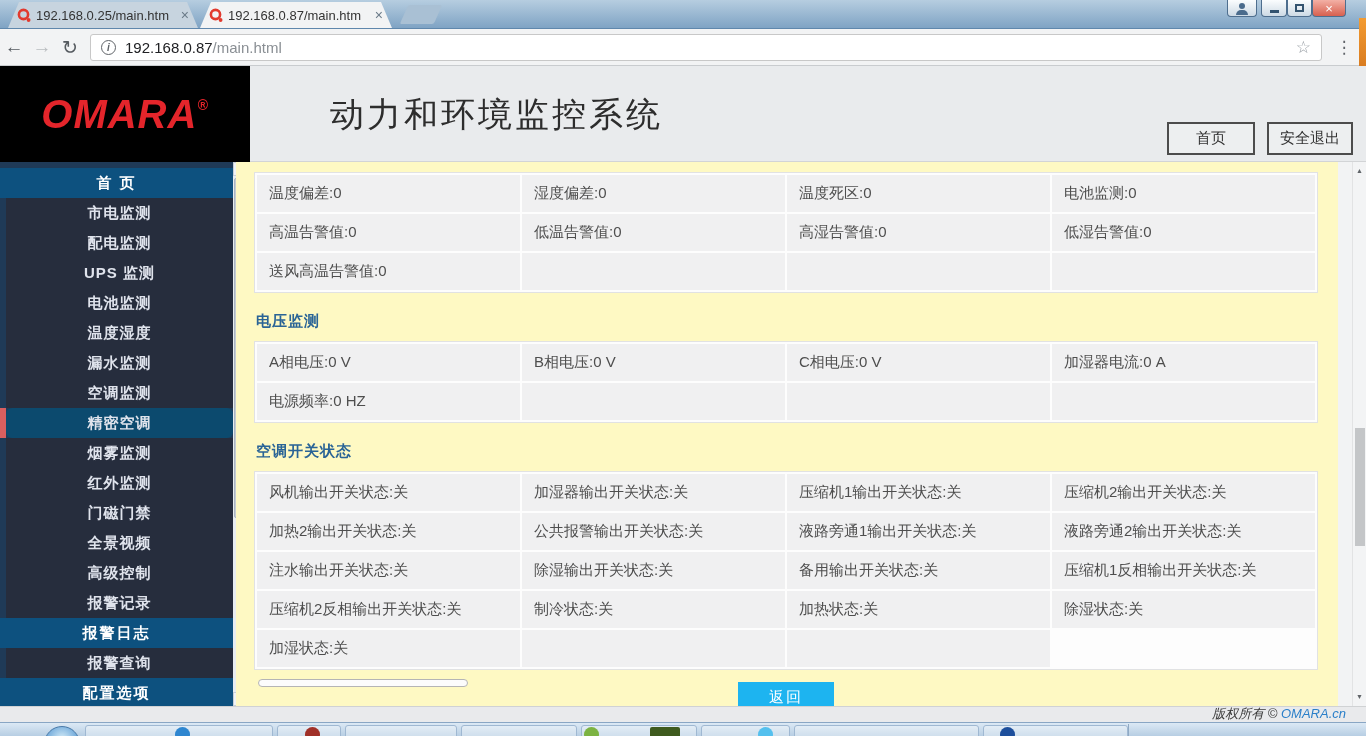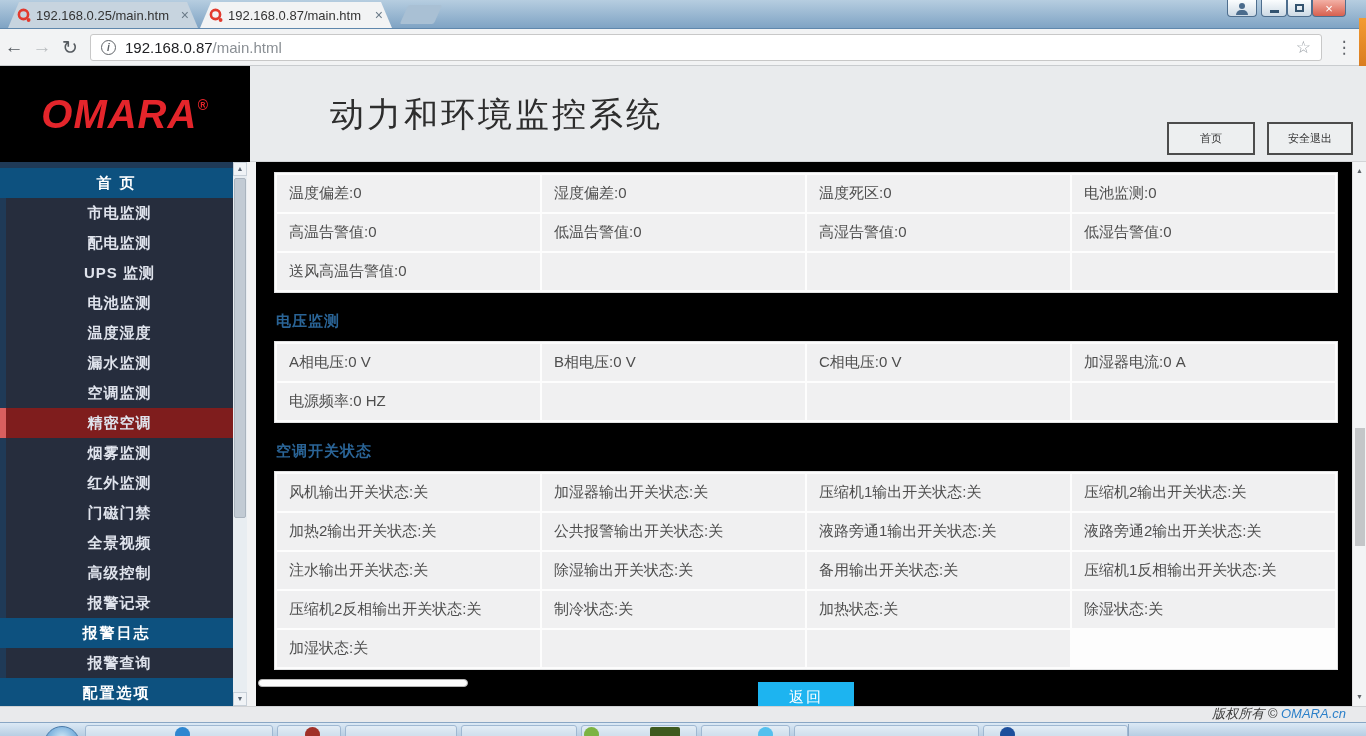--- a/index.html
+++ b/index.html
@@ -51,42 +51,42 @@
 
   
   .app-header { position:absolute; left:0; top:66px; width:1366px; height:96px;
     background:#e9ebed; border-bottom:1px solid #d2d4d6; }
   .logo-block { position:absolute; left:0; top:0; width:250px; height:96px; background:#000000;
     display:flex; align-items:center; justify-content:center; }
   .logo-text { color:#e4252b; font-style:italic; font-weight:bold; font-size:40px; letter-spacing:1px; }
   .logo-reg { color:#e4252b; font-size:14px; vertical-align:18px; font-style:italic; }
   .app-title { position:absolute; left:330px; top:26px; font-size:34px; color:#2d2d2d; letter-spacing:3px; }
   .hdr-btn { position:absolute; top:56px; height:33px; border:2px solid #4c4c4c; background:#edeff0;
-    font-size:11px; color:#333; cursor:pointer; font-family:inherit; }
+    font-size:15px; color:#333; cursor:pointer; font-family:inherit; }
   .btn-home { left:1167px; width:88px; } .btn-logout { left:1267px; width:86px; }
 
   
   .sidebar { position:absolute; left:0; top:162px; width:233px; height:544px;
     background:#1f3a57; padding-top:6px; overflow:hidden; }
   .sb-item { height:30px; line-height:30px; text-align:center; font-size:15px; font-weight:bold;
     color:#dfe3ec; background:#262d3d; margin-left:6px; position:relative; letter-spacing:1px; cursor:pointer; }
   .sb-header { margin-left:0; background:#0d517f; color:#fff; letter-spacing:2px; }
-  .sb-selected { background:#7f1d1d; }
+  .sb-selected { background:#0c4a6e;border-radius:6px; }
   .sb-selected::before { content:''; position:absolute; left:-6px; top:0; width:6px; height:30px; background:#d95f5f; }
   .sb-scroll { position:absolute; left:233px; top:162px; width:14px; height:544px;
     background:#e8edf1; }
   .scroll-btn { position:absolute; left:0; width:14px; height:14px; background:#f0f3f6;
     border:1px solid #c8d0d8; color:#5a6572; font-size:7px; text-align:center; line-height:12px; cursor:pointer; }
   .sb-up { top:0; } .sb-down { bottom:0; }
   .sb-thumb { position:absolute; left:1px; top:16px; width:12px; height:340px;
     background:#c2cbd4; border:1px solid #aab4be; border-radius:2px; cursor:grab; }
 
   
-  .main { position:absolute; left:256px; top:162px; width:1102px; height:544px;
-    background:#000000; overflow:hidden; padding:10px 20px 0 18px; }
+  .main { position:absolute; left:236px; top:162px; width:1102px; height:544px;
+    background:#fef9c3; overflow:hidden; padding:10px 20px 0 18px; }
   .tbl { display:grid; grid-template-columns:repeat(4,1fr); gap:2px;
     background:#fdfdfd; border:1px solid #e1e2e3; padding:2px; }
   .cell { background:#f0f0f1; padding:9px 12px; font-size:15px; color:#4e4e4e; min-height:35px; }
   .section-title { font-size:15px; font-weight:bold; color:#2a6496; margin:19px 0 10px 2px; letter-spacing:1px; }
   .back-btn { display:block; margin:12px auto 0; width:96px; height:30px; background:#1db4f0;
     color:#fff; border:none; font-size:15px; letter-spacing:2px; cursor:pointer; font-family:inherit; }
   .h-scroll { position:absolute; left:258px; top:679px; width:210px; height:8px;
     background:#fcfcfc; border:1px solid #b5b5b5; border-radius:4px; cursor:grab; }
   .content-scroll { position:absolute; left:1352px; top:162px; width:14px; height:544px;
     background:#f3f4f5; border-left:1px solid #e2e3e4; }

